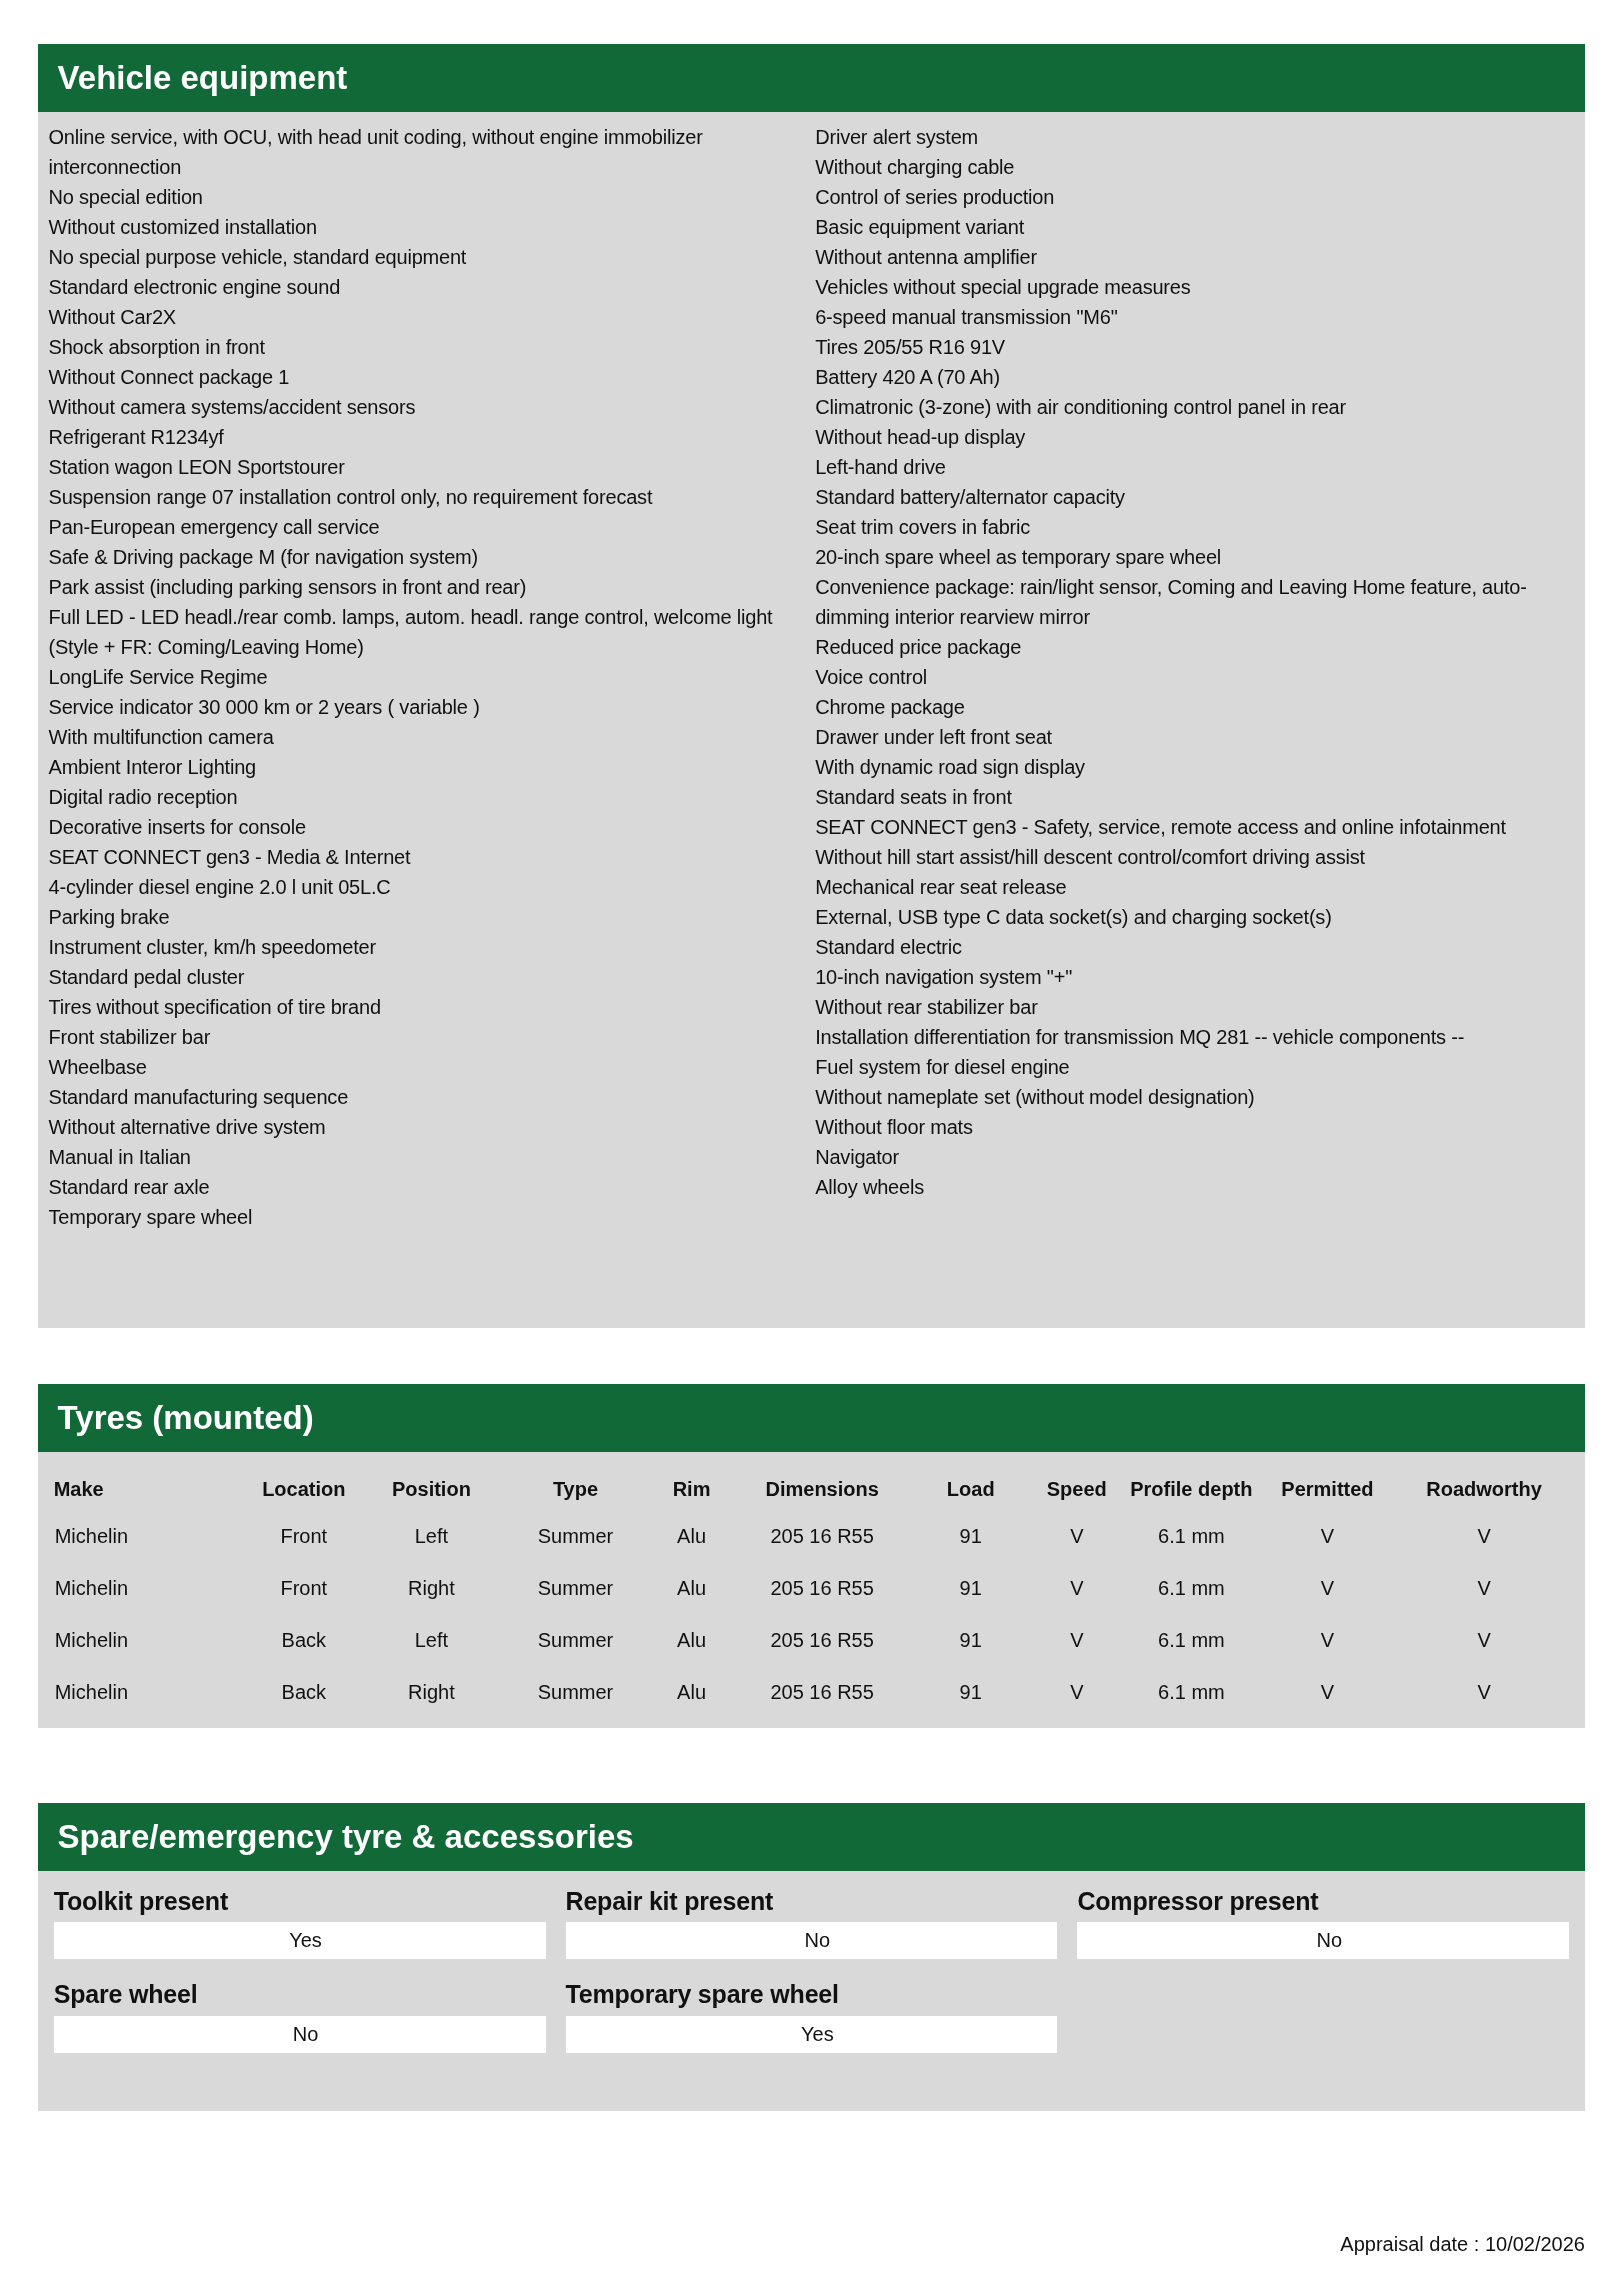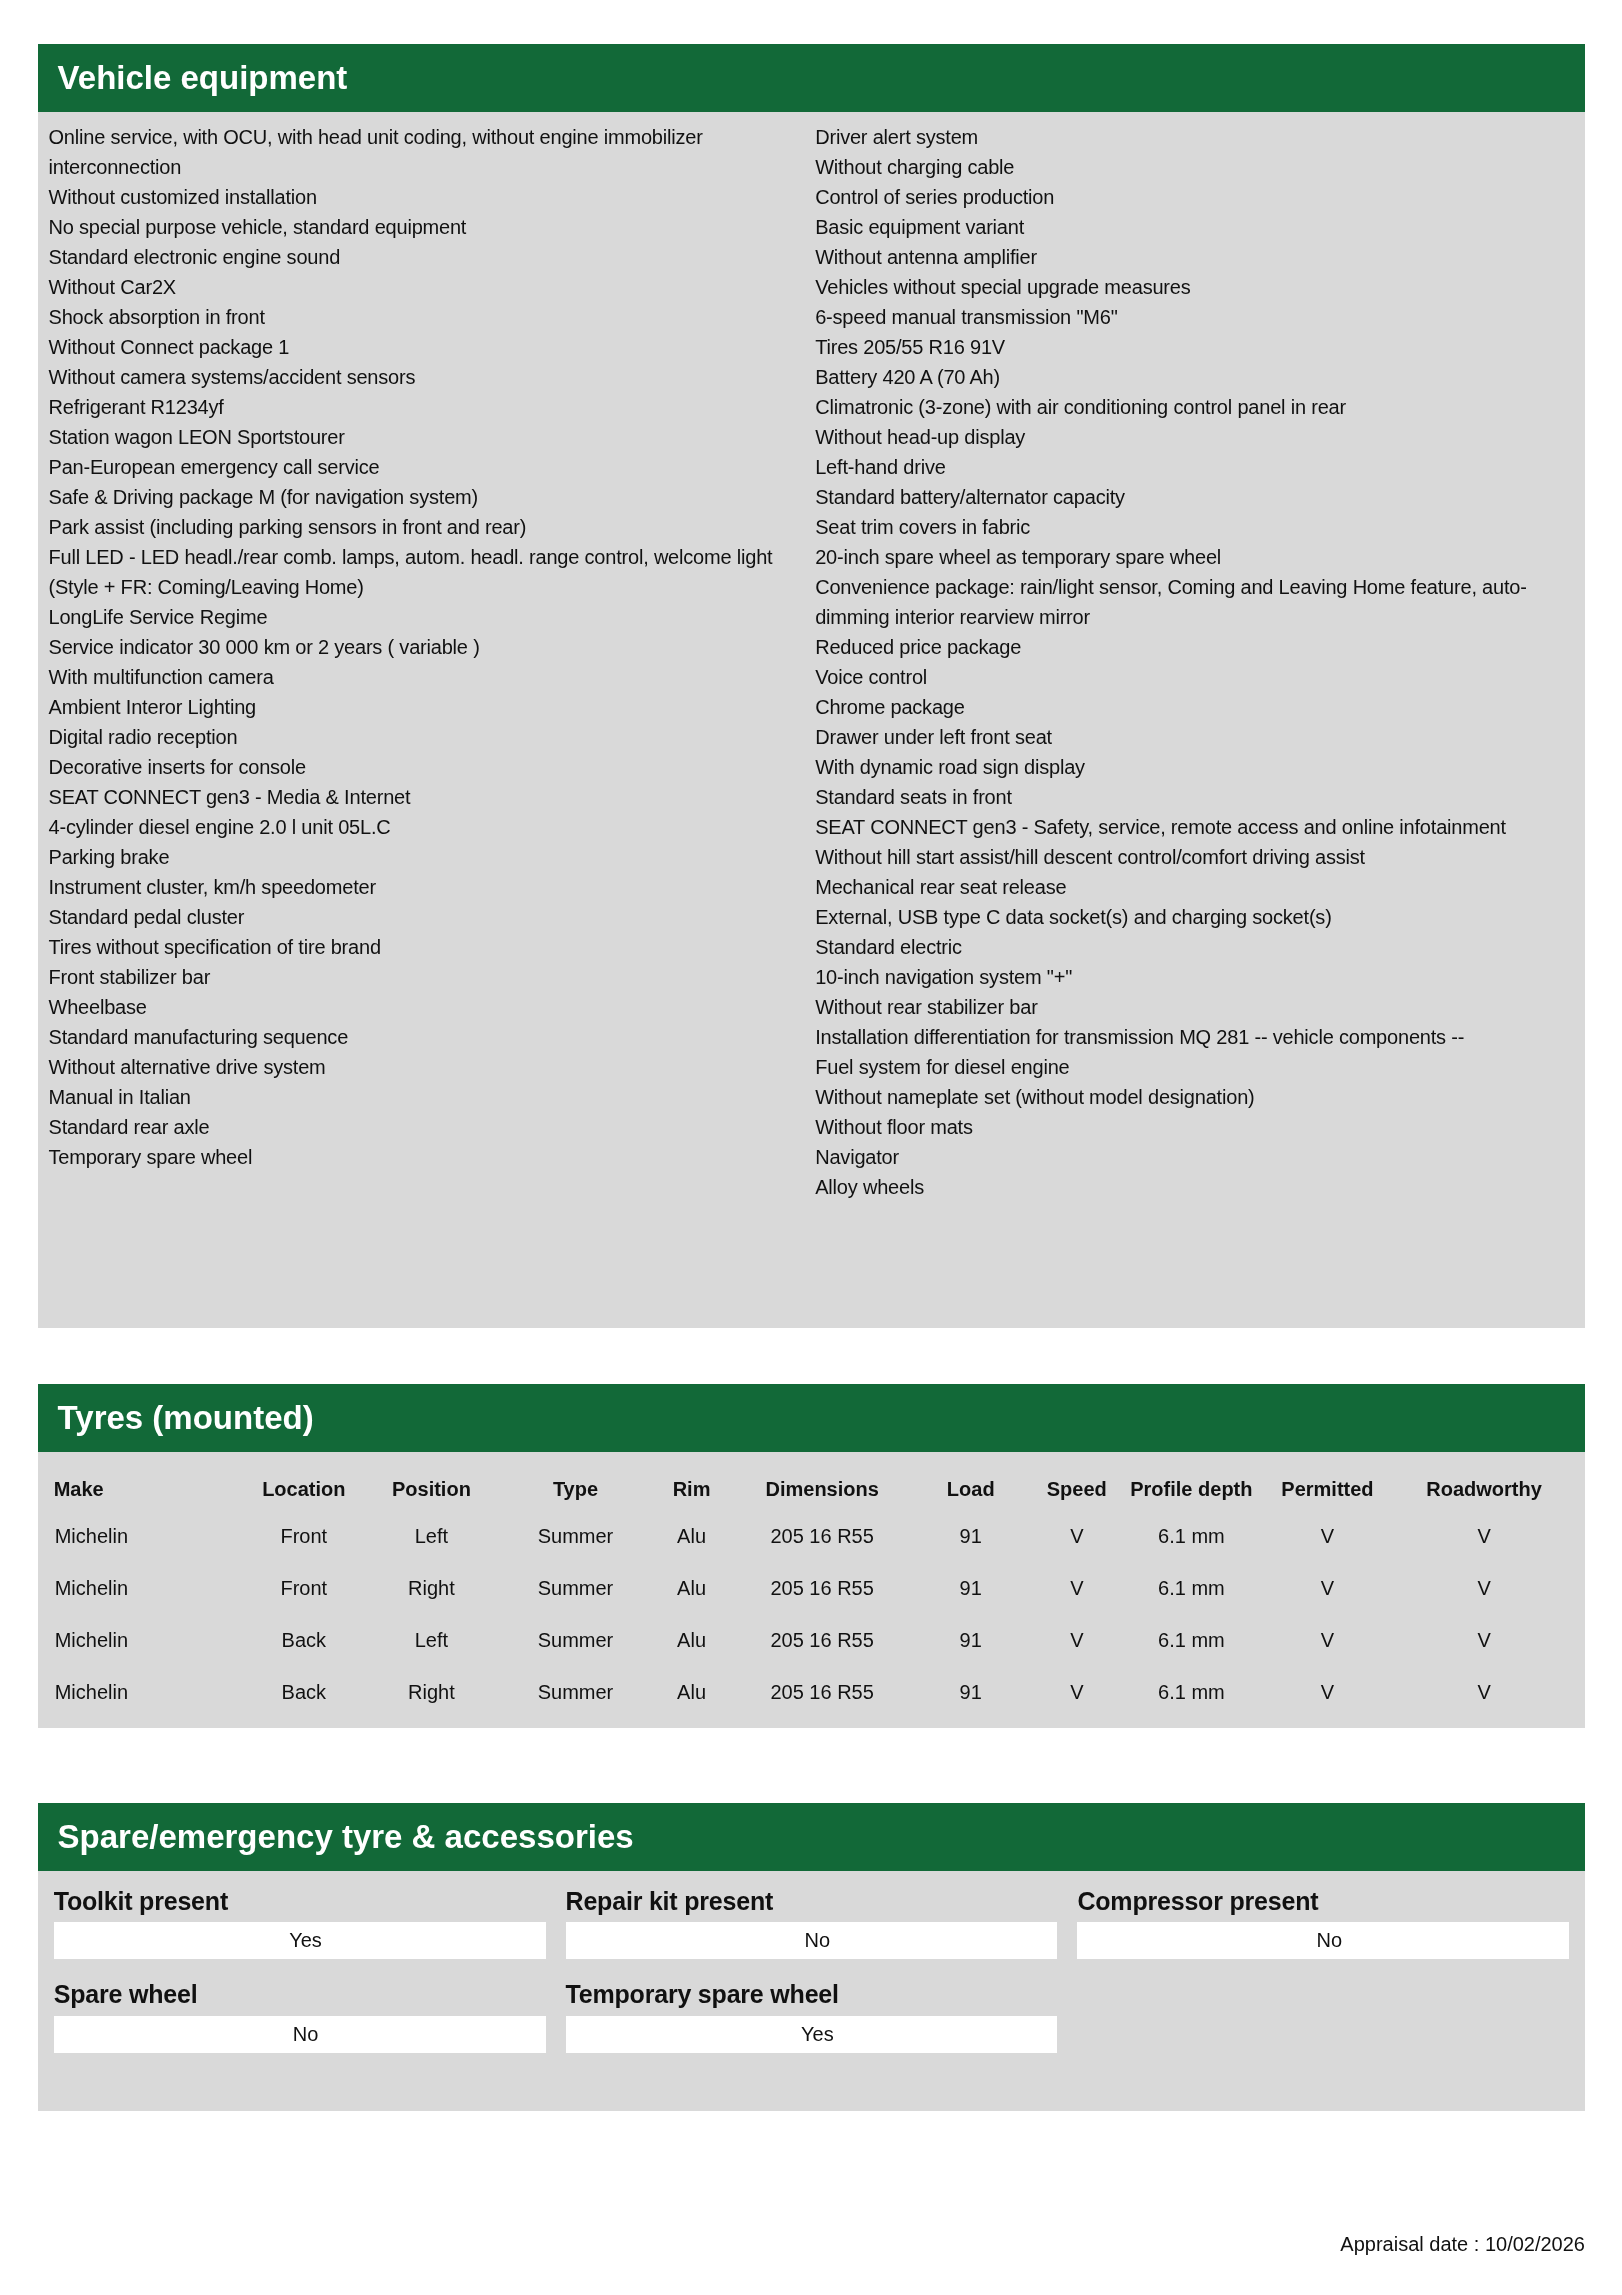--- a/index.html
+++ b/index.html
@@ -38,29 +38,31 @@
 <body>
 
 <div class="page">
 
   <div class="sec sec1">
     <div class="sec-h">Vehicle equipment</div>
     <div class="sec-b" id="eq-body">
       <div class="cols">
         <div class="col-l">
           <div class="eq">Online service, with OCU, with head unit coding, without engine immobilizer interconnection</div>
+          <div class="eq">No special edition</div>
           <div class="eq">Without customized installation</div>
           <div class="eq">No special purpose vehicle, standard equipment</div>
           <div class="eq">Standard electronic engine sound</div>
           <div class="eq">Without Car2X</div>
           <div class="eq">Shock absorption in front</div>
           <div class="eq">Without Connect package 1</div>
           <div class="eq">Without camera systems/accident sensors</div>
           <div class="eq">Refrigerant R1234yf</div>
           <div class="eq">Station wagon LEON Sportstourer</div>
+          <div class="eq">Suspension range 07 installation control only, no requirement forecast</div>
           <div class="eq">Pan-European emergency call service</div>
           <div class="eq">Safe &amp; Driving package M (for navigation system)</div>
           <div class="eq">Park assist (including parking sensors in front and rear)</div>
           <div class="eq">Full LED - LED headl./rear comb. lamps, autom. headl. range control, welcome light (Style + FR: Coming/Leaving Home)</div>
           <div class="eq">LongLife Service Regime</div>
           <div class="eq">Service indicator 30 000 km or 2 years ( variable )</div>
           <div class="eq">With multifunction camera</div>
           <div class="eq">Ambient Interor Lighting</div>
           <div class="eq">Digital radio reception</div>
           <div class="eq">Decorative inserts for console</div>

